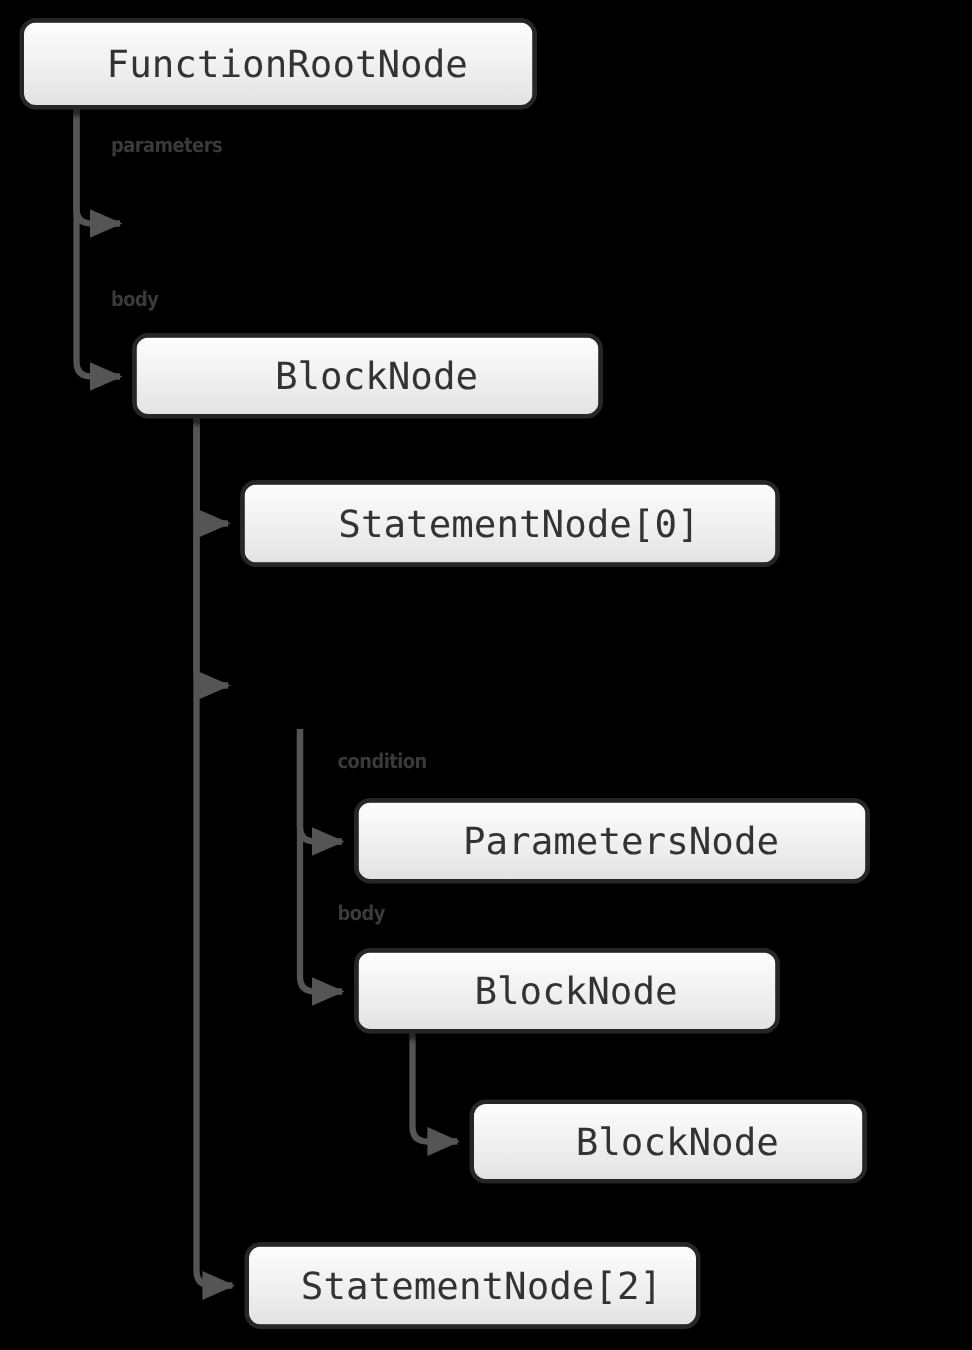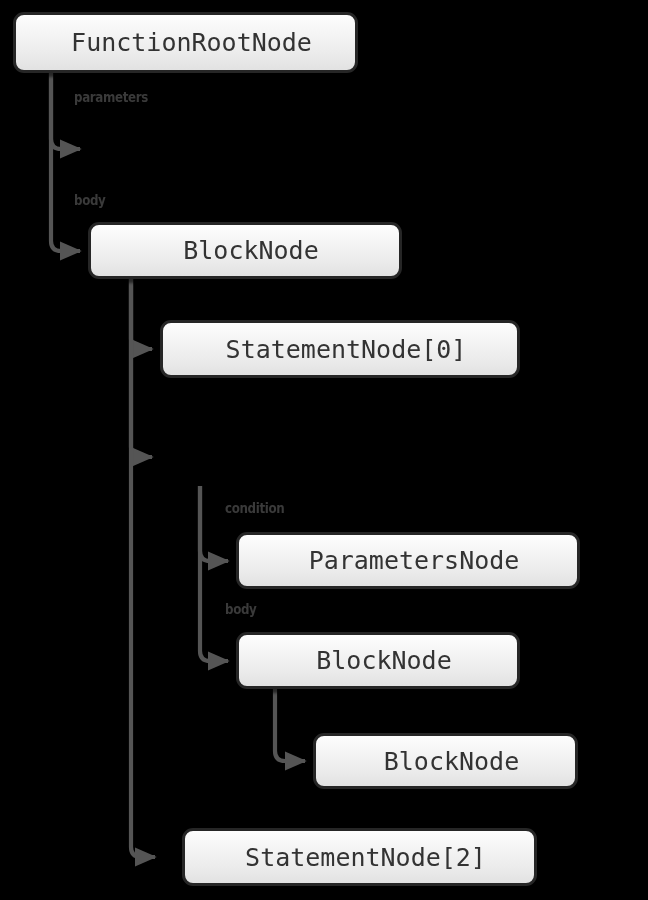--- a/index.html
+++ b/index.html
@@ -101,21 +101,21 @@
   </div>
 
   <div class="node" style="left:236px; top:632px; width:284px; height:57px;">
     <span>BlockNode</span>
   </div>
 
   <div class="node" style="left:313px; top:733px; width:265px; height:56px;">
     <span>BlockNode</span>
   </div>
 
-  <div class="node" style="left:163px; top:828px; width:355px; height:58px;margin-left:19px;">
+  <div class="node" style="left:163px; top:828px; width:304px; height:58px;">
     <span>StatementNode[2]</span>
   </div>
 
   <div class="edge-label" style="left:74px; top:89px;">parameters</div>
 
   <div class="edge-label" style="left:74px; top:192px;">body</div>
 
   <div class="edge-label" style="left:225px; top:500px;">condition</div>
 
   <div class="edge-label" style="left:225px; top:601px;">body</div>

